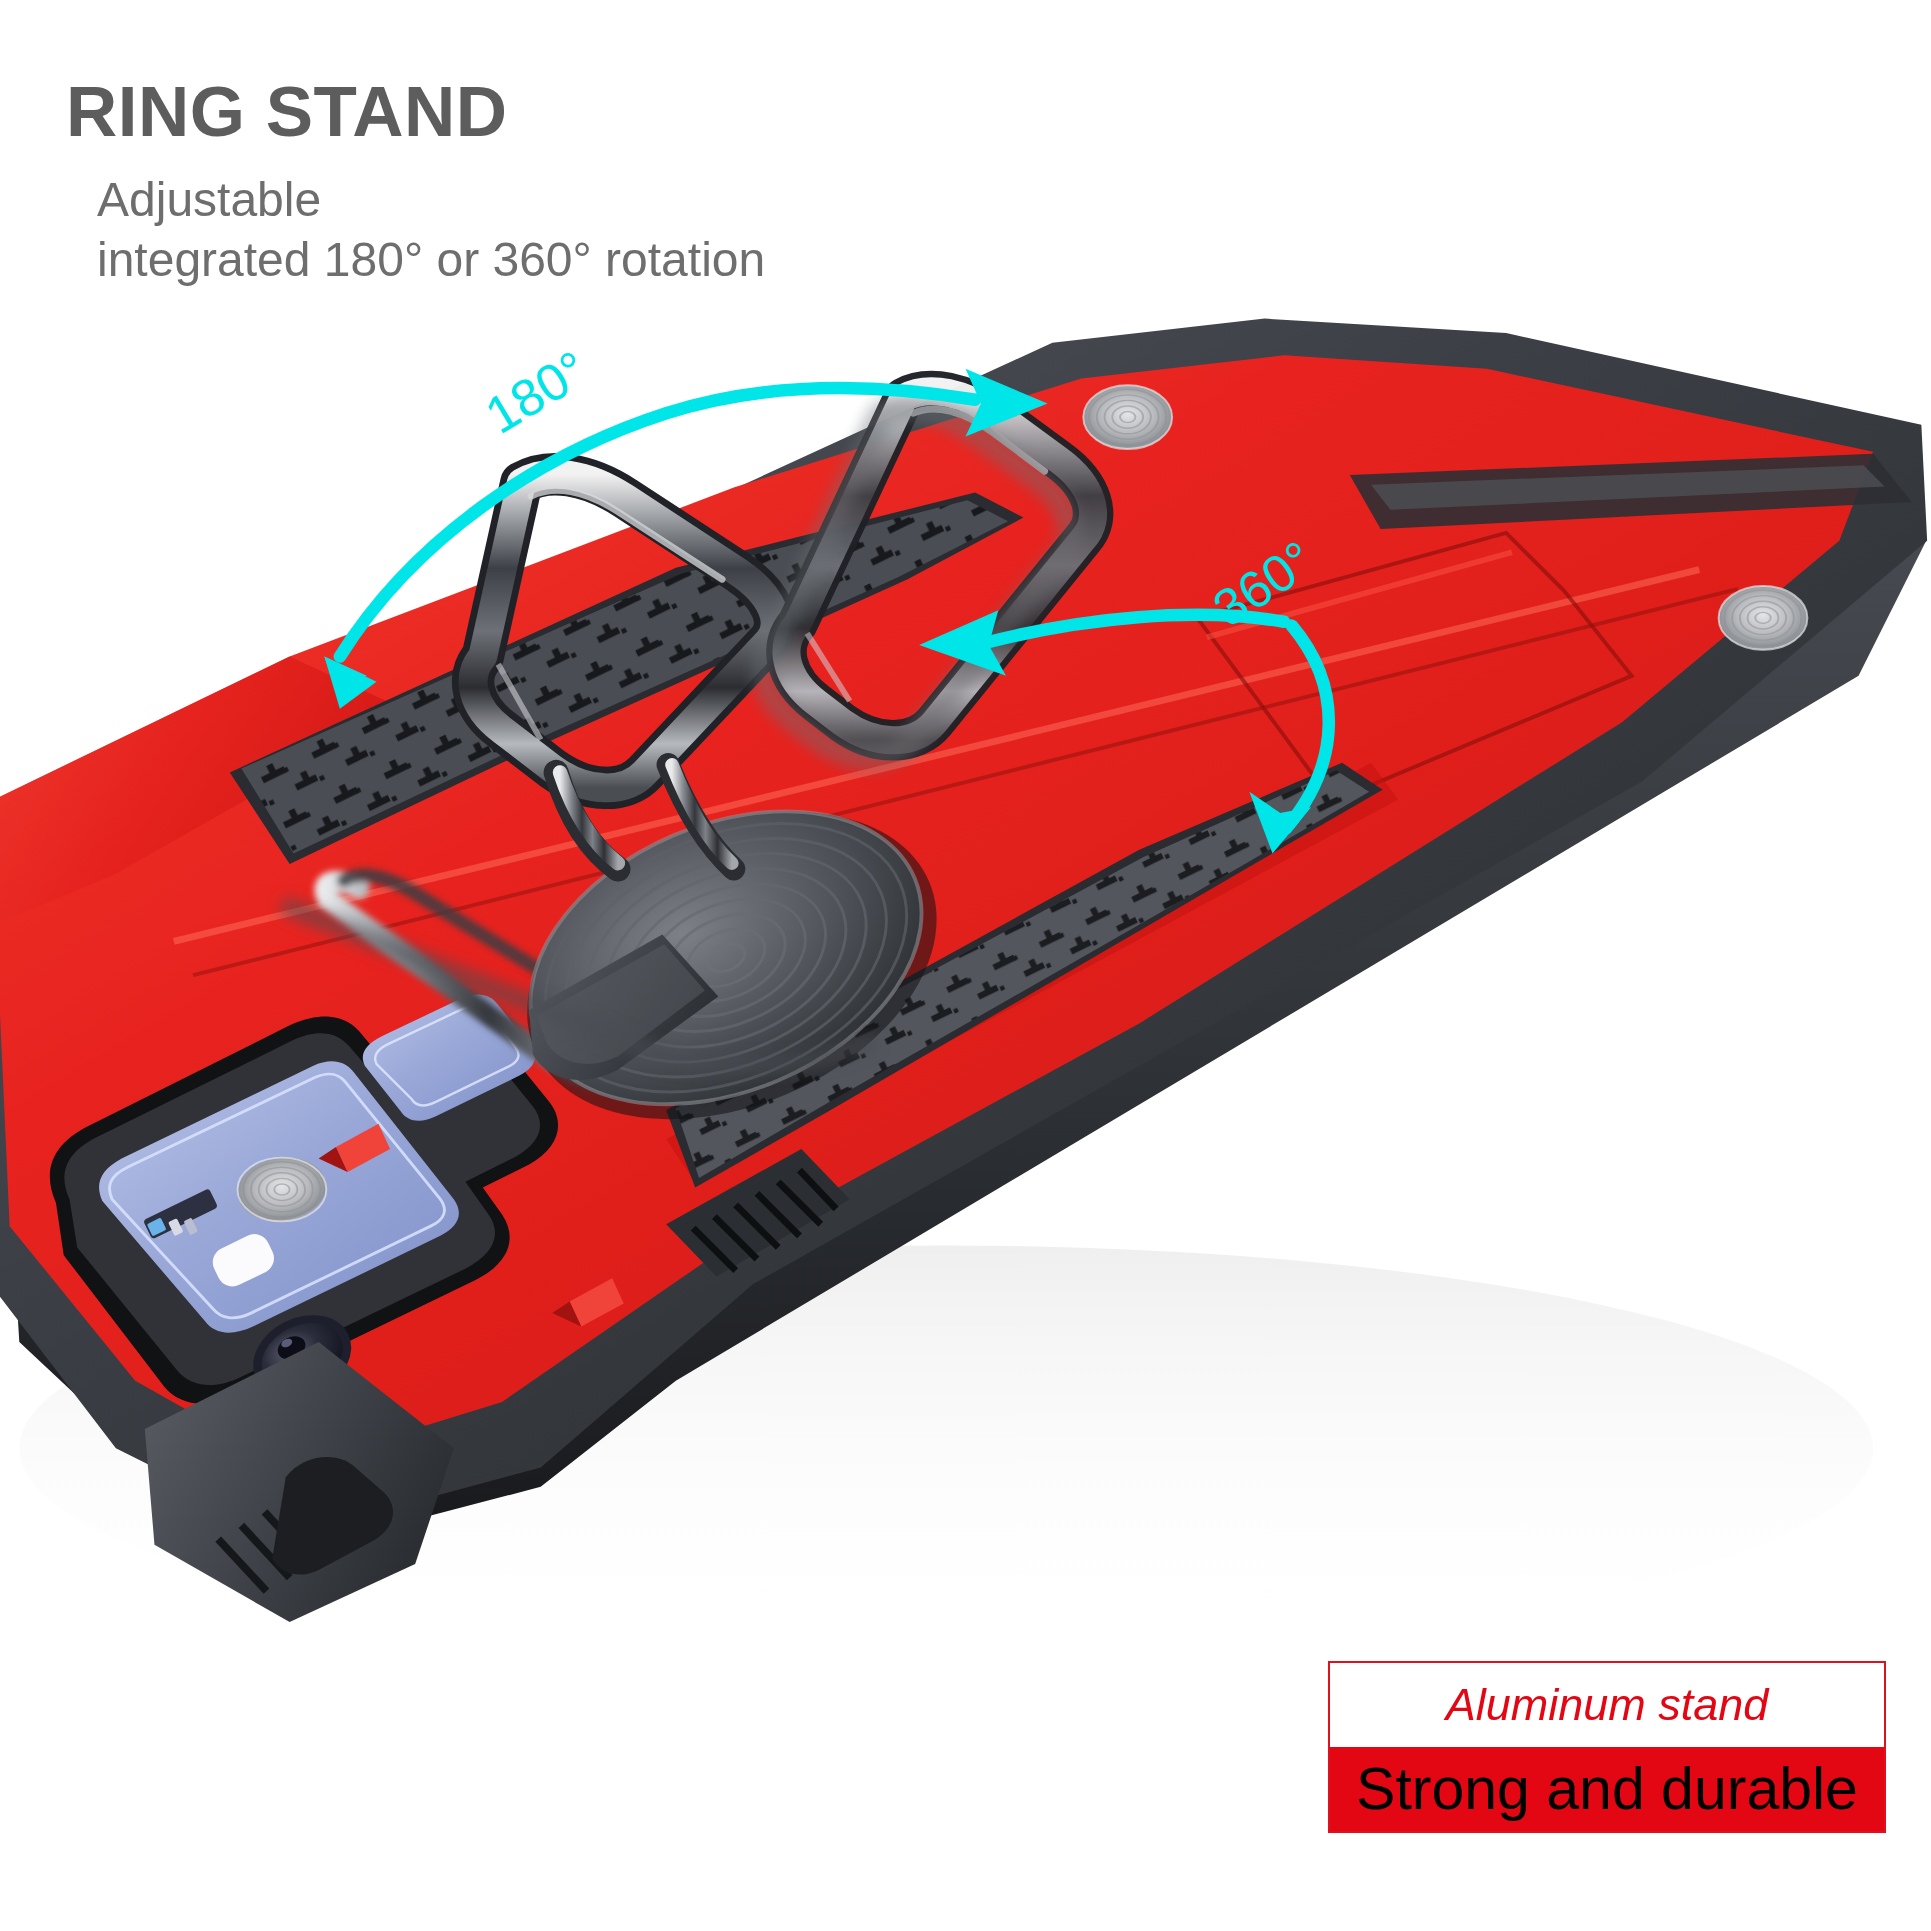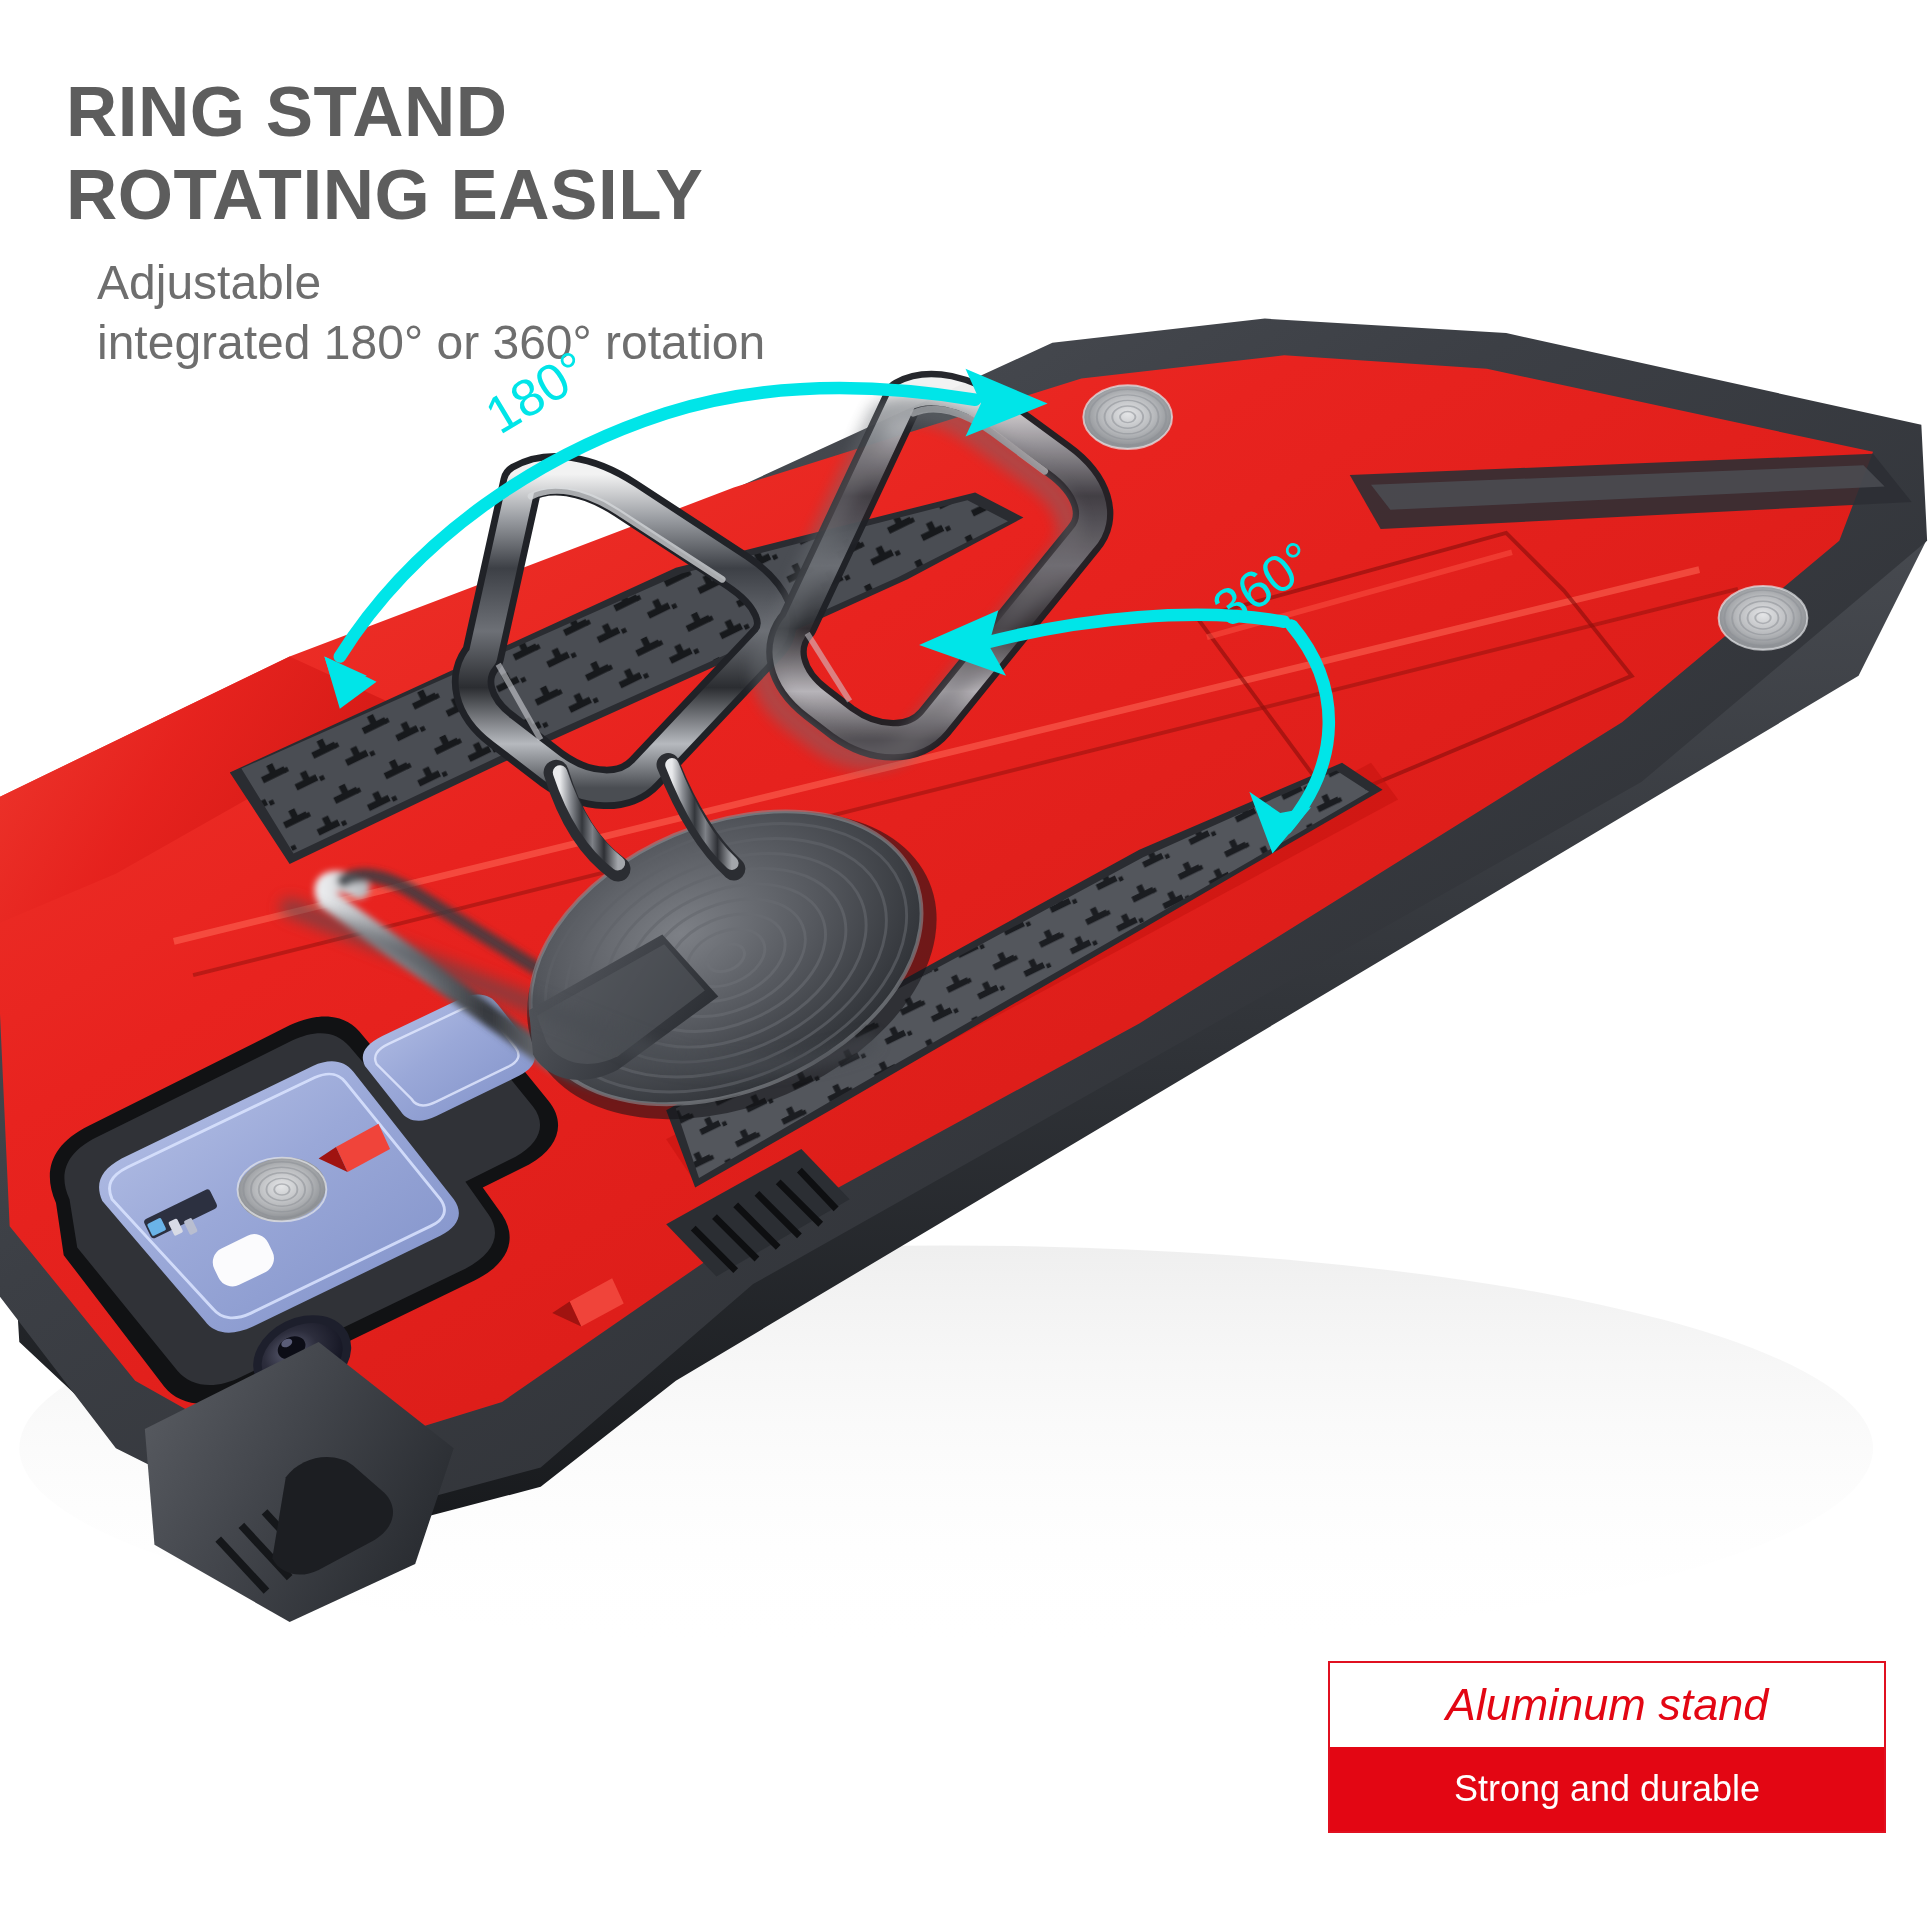--- a/index.html
+++ b/index.html
@@ -13,21 +13,21 @@
           color:#5d5d5d;white-space:nowrap;}
   .sub-line{font-size:48px;line-height:60px;color:#6e6e6e;white-space:nowrap;margin-left:31px;}
   #sub{margin-top:17.4px;}
 
   
   #badge{position:absolute;left:1328px;top:1661px;width:558px;height:172px;
          border:2.9px solid #e01020;box-sizing:border-box;}
   #badge-top{height:50%;background:#ffffff;display:flex;align-items:center;justify-content:center;}
   #badge-bottom{height:50%;background:#e30613;display:flex;align-items:center;justify-content:center;}
   #badge-top span{color:#e30613;font-size:45px;white-space:nowrap;font-style:italic;}
-  #badge-bottom span{color:#ffffff;font-size:36px;white-space:nowrap;}
+  #badge-bottom span{color:#000000;font-size:59px;white-space:nowrap;}
 
   
   .deg{position:absolute;color:#00e5e8;font-size:52px;white-space:nowrap;}
   #deg180{left:475px;top:394px;transform:rotate(-31deg);transform-origin:left top;}
   #deg360{left:1202px;top:589px;transform:rotate(-34deg);transform-origin:left top;}
 
   #art{position:absolute;left:0;top:0;}
 </style>
 </head>
 <body>
@@ -494,21 +494,20 @@
       <path d="M 1034 632 L 952 668 L 1042 700 L 1024 668 Z" fill="#00e5e8"></path>
 
       <path d="M 1338 648 C 1390 710 1390 790 1332 858" fill="none" stroke="#00e5e8" stroke-width="13" stroke-linecap="round"></path>
       <path d="M 1358 836 L 1318 884 L 1294 820 L 1326 842 Z" fill="#00e5e8"></path>
     </g>
 
   </svg>
 
   <div id="headline">
     <div class="h-line">RING STAND</div>
-    <div class="h-line">ROTATING EASILY</div>
     <div id="sub">
       <div class="sub-line">Adjustable</div>
       <div class="sub-line">integrated 180° or 360° rotation</div>
     </div>
   </div>
 
   <div class="deg" id="deg180">180°</div>
   <div class="deg" id="deg360">360°</div>
 
   <div id="badge">

